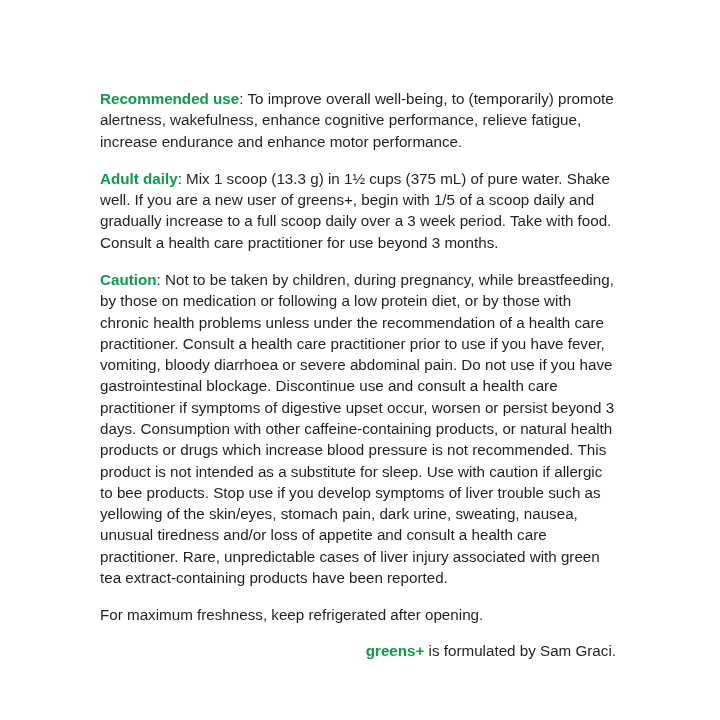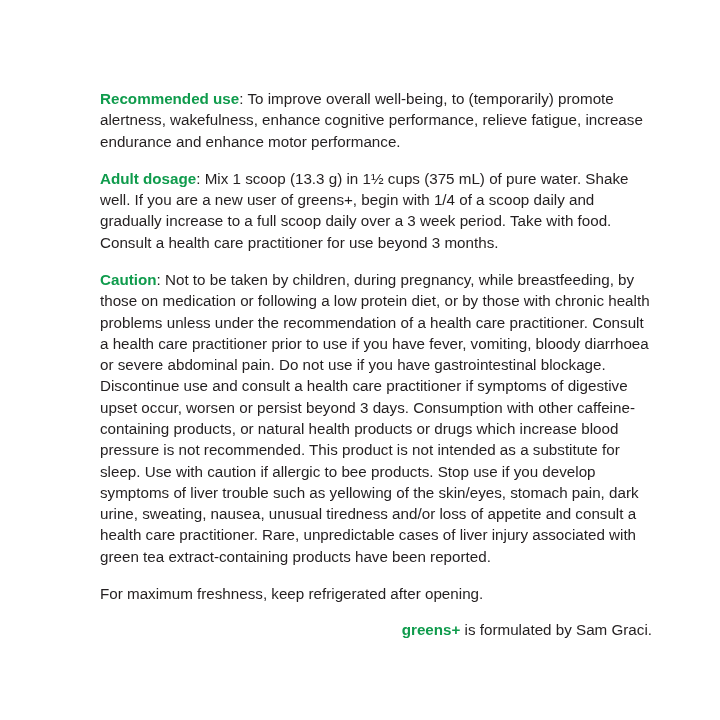--- a/index.html
+++ b/index.html
@@ -11,21 +11,21 @@
     height: 720px;
     background: #ffffff;
     font-family: "Liberation Sans", sans-serif;
     color: #231f20;
     -webkit-font-smoothing: antialiased;
   }
   .page {
     box-sizing: border-box;
     width: 720px;
     height: 720px;
-    padding: 88px 68px 0 100px;
+    padding: 88px 104px 0 100px;
     background: #ffffff;
   }
   .block {
     font-size: 15.2px;
     line-height: 1.40;
     margin: 0 0 16px 0;
     text-align: left;
     color: #231f20;
   }
   .block:last-child {
@@ -47,21 +47,21 @@
 </head>
 <body>
 
 <div class="page">
 
   <p class="block">
     <span class="heading">Recommended use</span><span>: </span><span>To improve overall well-being, to (temporarily) promote alertness, wakefulness, enhance cognitive performance, relieve fatigue, increase endurance and enhance motor performance.</span>
   </p>
 
   <p class="block">
-    <span class="heading">Adult dosage</span><span>: </span><span>Mix 1 scoop (13.3 g) in 1½ cups (375 mL) of pure water. Shake well. If you are a new user of greens+, begin with 1/4 of a scoop daily and gradually increase to a full scoop daily over a 3 week period. Take with food. Consult a health care practitioner for use beyond 3 months.</span>
+    <span class="heading">Adult daily</span><span>: </span><span>Mix 1 scoop (13.3 g) in 1½ cups (375 mL) of pure water. Shake well. If you are a new user of greens+, begin with 1/5 of a scoop daily and gradually increase to a full scoop daily over a 3 week period. Take with food. Consult a health care practitioner for use beyond 3 months.</span>
   </p>
 
   <p class="block">
     <span class="heading">Caution</span><span>: </span><span>Not to be taken by children, during pregnancy, while breastfeeding, by those on medication or following a low protein diet, or by those with chronic health problems unless under the recommendation of a health care practitioner. Consult a health care practitioner prior to use if you have fever, vomiting, bloody diarrhoea or severe abdominal pain. Do not use if you have gastrointestinal blockage. Discontinue use and consult a health care practitioner if symptoms of digestive upset occur, worsen or persist beyond 3 days. Consumption with other caffeine-containing products, or natural health products or drugs which increase blood pressure is not recommended. This product is not intended as a substitute for sleep. Use with caution if allergic to bee products. Stop use if you develop symptoms of liver trouble such as yellowing of the skin/eyes, stomach pain, dark urine, sweating, nausea, unusual tiredness and/or loss of appetite and consult a health care practitioner. Rare, unpredictable cases of liver injury associated with green tea extract-containing products have been reported.</span>
   </p>
 
   <p class="block tight">For maximum freshness, keep refrigerated after opening.</p>
 
 
   <p class="block">

